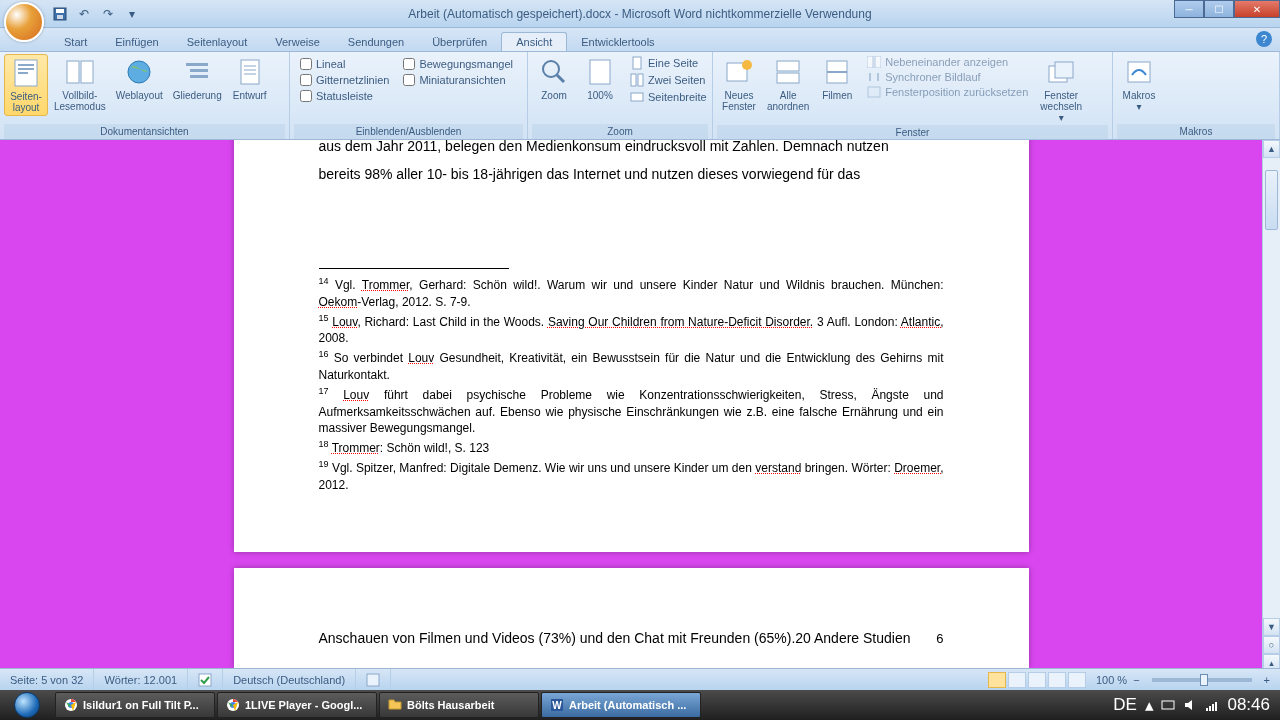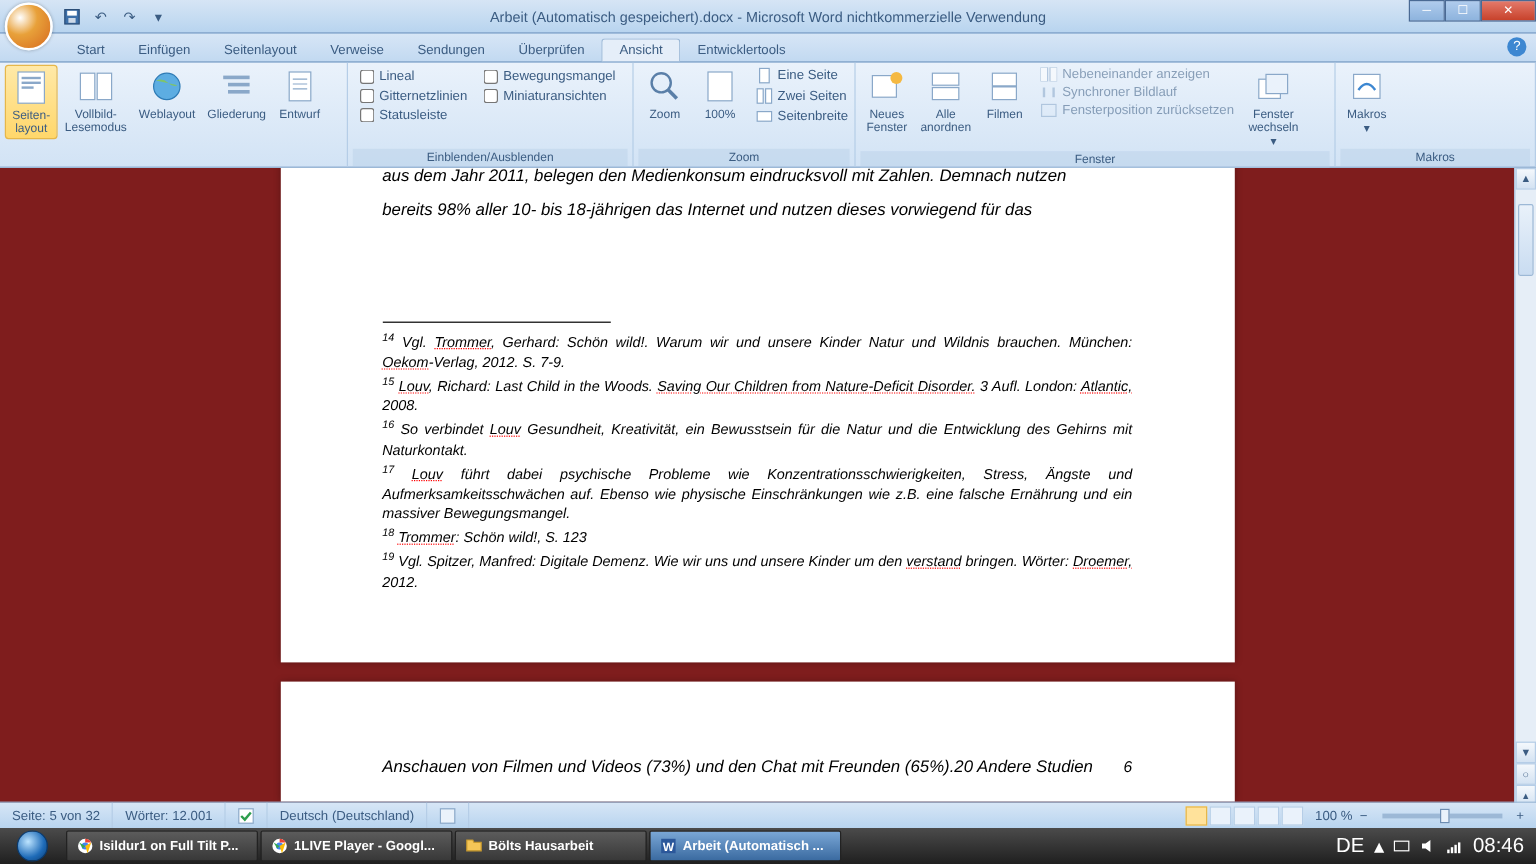--- a/index.html
+++ b/index.html
@@ -19,21 +19,21 @@
 .ribbon{height:88px;background:linear-gradient(#eaf2fb,#d2e3f5);display:flex;border-bottom:1px solid #9cb8d6;}
 .group{border-right:1px solid #b5cde7;display:flex;flex-direction:column;justify-content:space-between;padding:2px 4px 0;}
 .group-body{display:flex;align-items:flex-start;gap:2px;flex:1;}
 .group-label{font-size:10px;color:#3b5c82;text-align:center;padding:2px 0;background:rgba(180,205,231,.4);}
 .bigbtn{display:flex;flex-direction:column;align-items:center;padding:2px 4px;font-size:10px;color:#3b5c82;text-align:center;min-width:44px;cursor:pointer;}
 .bigbtn.active{background:linear-gradient(#ffe9a8,#ffd76b);border:1px solid #e6b74a;border-radius:3px;}
 .bigbtn .ic{width:32px;height:32px;margin-bottom:2px;display:flex;align-items:center;justify-content:center;}
 .chklist{display:flex;flex-direction:column;gap:4px;padding:4px 6px;}
 .chk{display:flex;align-items:center;gap:4px;font-size:11px;color:#3b5c82;}
 .chk input{width:12px;height:12px;}
-.docarea{position:absolute;top:140px;bottom:30px;left:0;right:18px;background:#7f1d1d;display:flex;justify-content:center;overflow:hidden;font-style:italic;}
+.docarea{position:absolute;top:140px;bottom:30px;left:0;right:18px;background:#d946ef;display:flex;justify-content:center;overflow:hidden;}
 .page{width:795px;background:#fff;box-shadow:0 0 6px rgba(0,0,0,.3);padding:0 85px;font-family:"Times New Roman",serif;font-size:14px;color:#000;position:relative;}
 .page+.page{margin-top:16px;}
 .bodytext{text-align:justify;line-height:2;}
 .fnline{border-top:1px solid #000;width:190px;margin-top:80px;margin-bottom:6px;}
 .fn{font-size:12px;text-align:justify;line-height:1.4;margin-bottom:1px;}
 .fn sup{font-size:9px;}
 .underdot{text-decoration:underline dotted red;text-decoration-thickness:1px;margin-top:40px;}
 .pagenum{position:absolute;right:85px;bottom:22px;font-size:13px;}
 .pagestack{display:flex;flex-direction:column;align-items:center;}
 .vscroll{position:absolute;right:0;top:140px;bottom:30px;width:18px;background:#e6eef7;border-left:1px solid #b5cde7;}
@@ -141,20 +141,21 @@
             <svg width="22" height="28">
               <rect x="2" y="2" width="18" height="24" fill="#fff" stroke="#8aa8c9"></rect>
               <line x1="5" y1="8" x2="17" y2="8" stroke="#8aa8c9"></line>
               <line x1="5" y1="12" x2="17" y2="12" stroke="#8aa8c9"></line>
               <line x1="5" y1="16" x2="17" y2="16" stroke="#8aa8c9"></line>
             </svg>
           </div>
           <span>Entwurf</span>
         </div>
     </div>
+    <div class="group-label">Dokumentansichten</div>
   </div>
 
   <div class="group" style="width:238px">
     <div class="group-body">
       <div class="chklist">
         <label class="chk">
             <input type="checkbox" style="">
             <span>Lineal</span>
           </label>
         <label class="chk">

